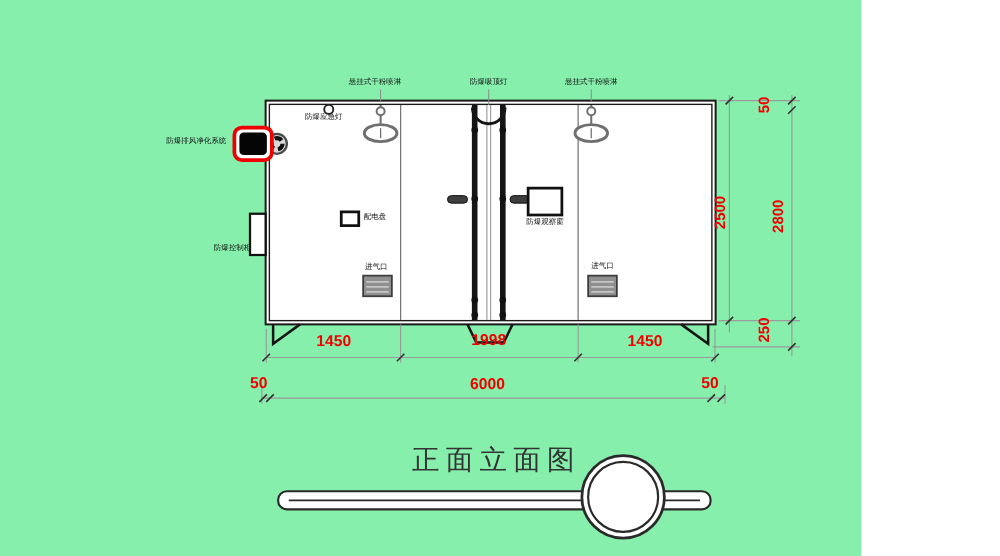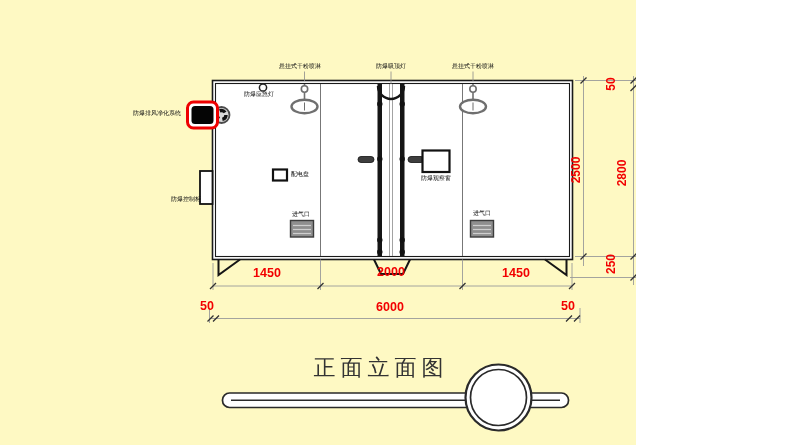--- a/index.html
+++ b/index.html
@@ -1,16 +1,16 @@
 <!DOCTYPE html>
 <html><head>
 <meta charset="utf-8">
 <style>
   html,body{margin:0;padding:0;background:#ffffff;}
-  .canvas{position:relative;width:636px;height:445px;background:#fef9c3;overflow:hidden;
+  .canvas{position:relative;width:689px;height:445px;background:#86efac;overflow:hidden;
           font-family:"Liberation Sans",sans-serif;}
   .canvas svg{position:absolute;left:0;top:0;}
   .lbl{position:absolute;font-size:6px;line-height:7px;color:#111;white-space:nowrap;}
   .lbl.ctr{transform:translateX(-50%);}
   .dim{position:absolute;font-size:12.5px;line-height:13px;font-weight:600;color:#f20000;
        white-space:nowrap;transform:translateX(-50%);}
   .dimv{position:absolute;font-size:12px;line-height:12px;font-weight:600;color:#f20000;
         white-space:nowrap;transform:translate(-50%,-50%) rotate(-90deg);}
   .title{position:absolute;font-family:"Liberation Serif",serif;font-size:22px;line-height:24px;
          color:#333;letter-spacing:5px;white-space:nowrap;transform:translateX(-50%);}
@@ -143,24 +143,24 @@
   <span class="lbl ctr" style="left:473px;top:63px;">悬挂式干粉喷淋</span>
   <span class="lbl" style="left:244px;top:91px;">防爆应急灯</span>
   <span class="lbl" style="left:133px;top:110px;">防爆排风净化系统</span>
   <span class="lbl" style="left:171px;top:196px;">防爆控制柜</span>
   <span class="lbl" style="left:291px;top:171px;">配电盘</span>
   <span class="lbl ctr" style="left:436px;top:175px;">防爆观察窗</span>
   <span class="lbl" style="left:292px;top:211px;">进气口</span>
   <span class="lbl" style="left:473px;top:210px;">进气口</span>
 
   <span class="dim" style="left:267px;top:267px;">1450</span>
-  <span class="dim" style="left:391px;top:266px;">2000</span>
+  <span class="dim" style="left:391px;top:266px;">1998</span>
   <span class="dim" style="left:516px;top:267px;">1450</span>
   <span class="dim" style="left:207px;top:300px;">50</span>
   <span class="dim" style="left:390px;top:301px;">6000</span>
   <span class="dim" style="left:568px;top:300px;">50</span>
   <span class="dimv" style="left:576px;top:170px;">2500</span>
   <span class="dimv" style="left:611px;top:84px;">50</span>
   <span class="dimv" style="left:622px;top:173px;">2800</span>
   <span class="dimv" style="left:611px;top:264px;">250</span>
 
-  <span class="title" style="left:381px;top:356px;">正面立面图</span>
+  <span class="title" style="left:397px;top:356px;">正面立面图</span>
 </div>
 
 </body></html>

